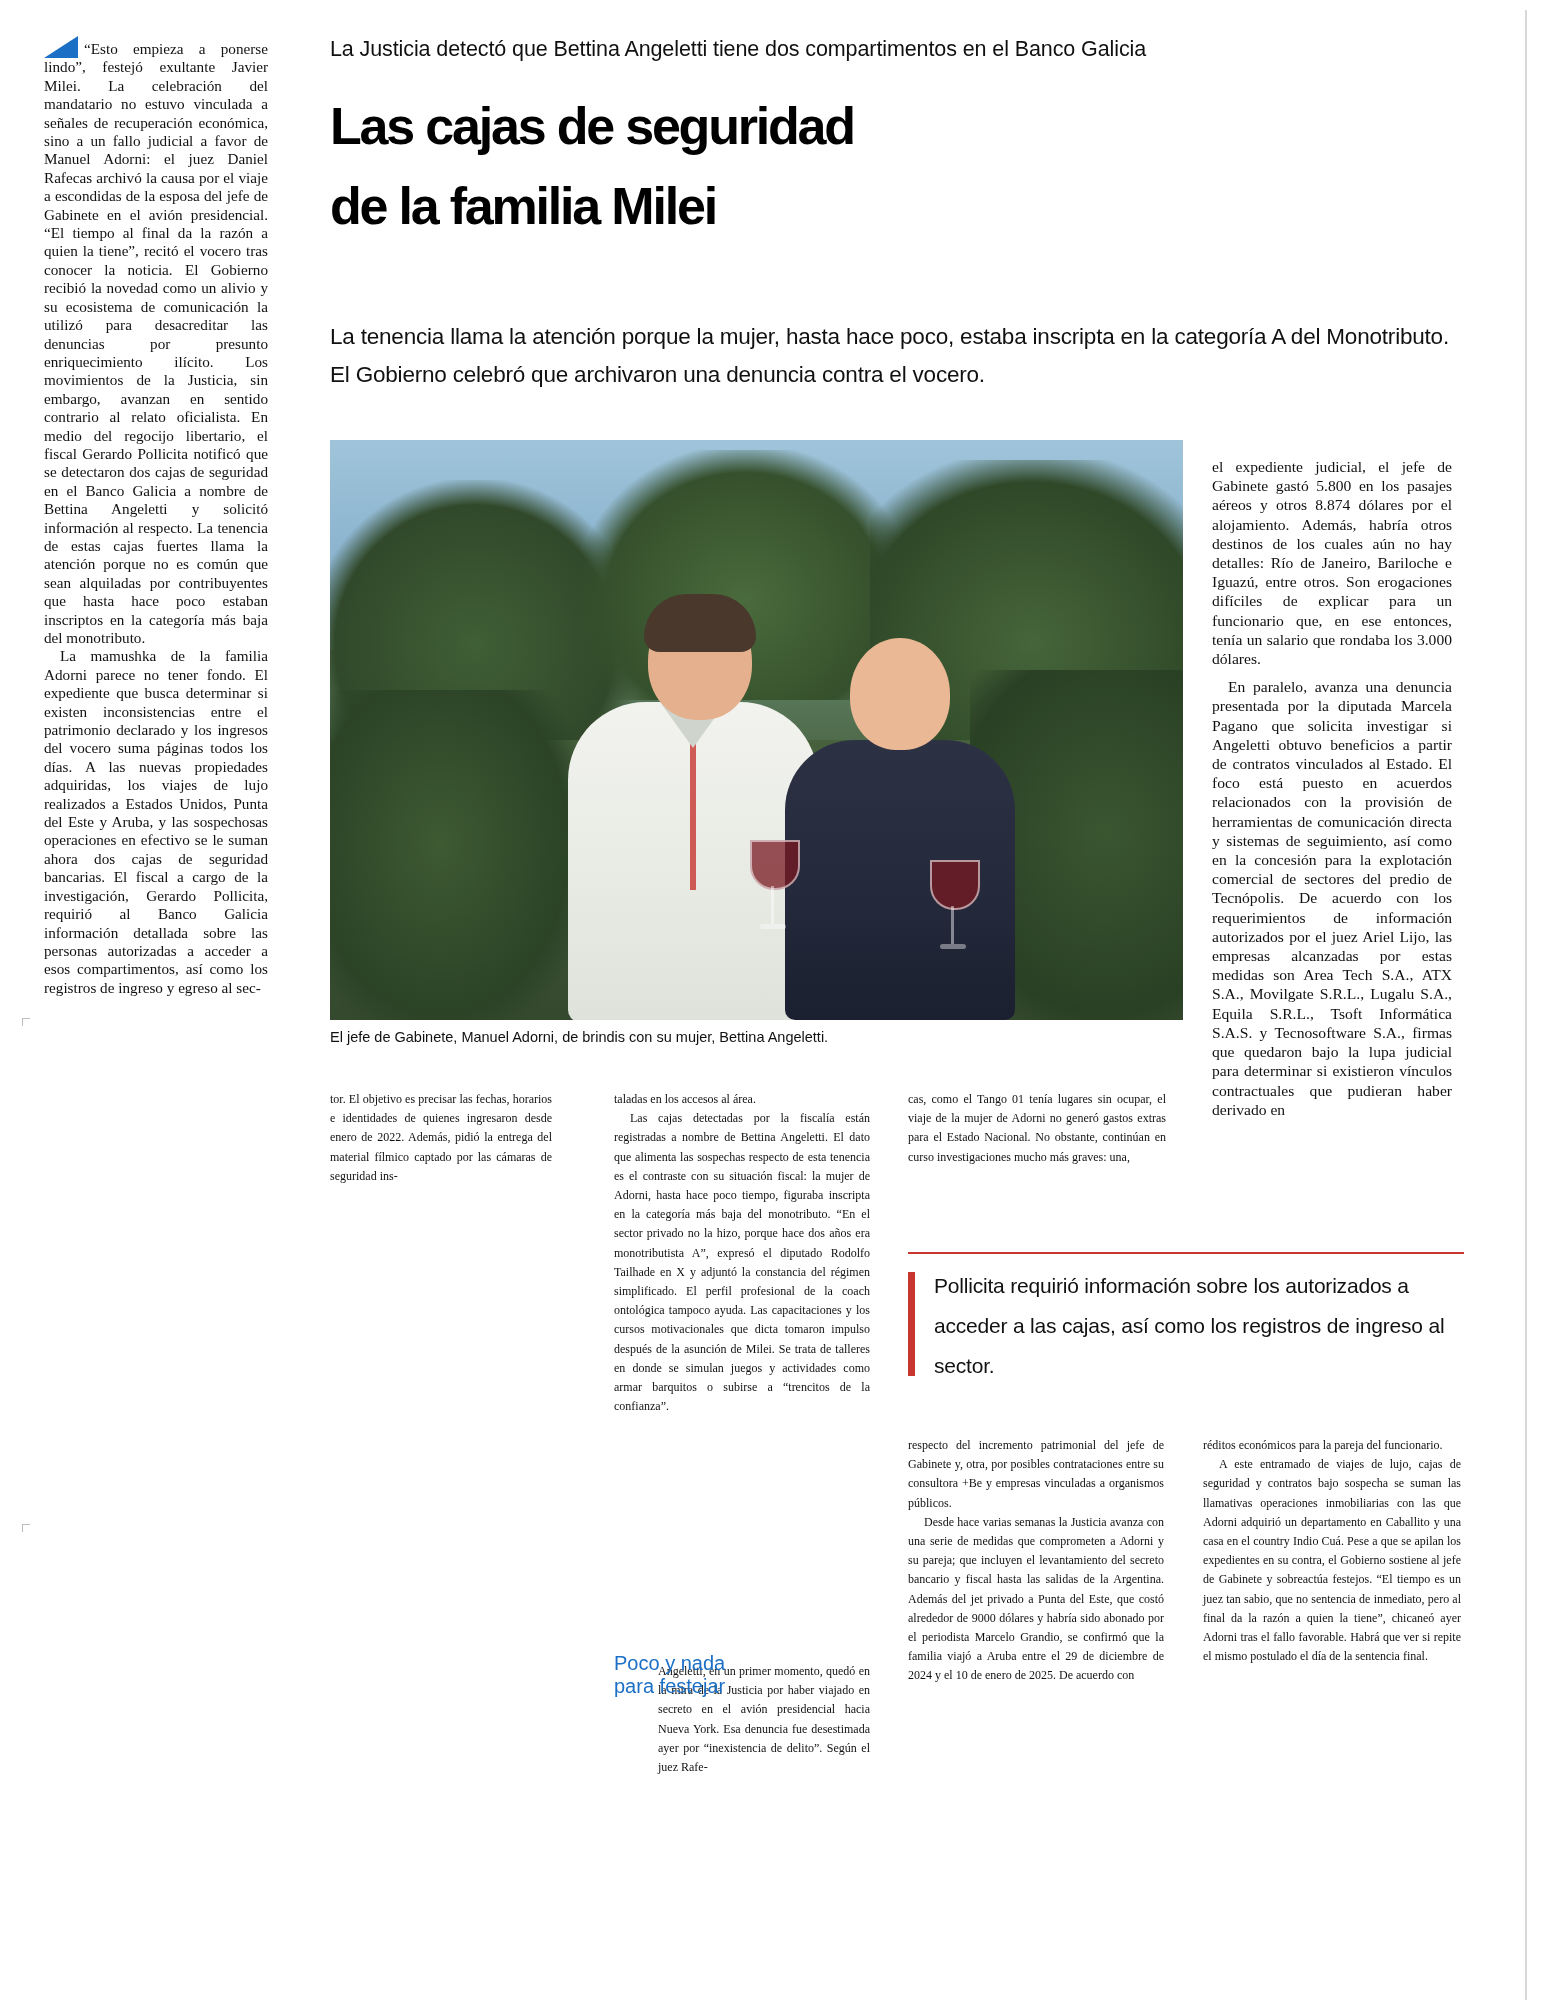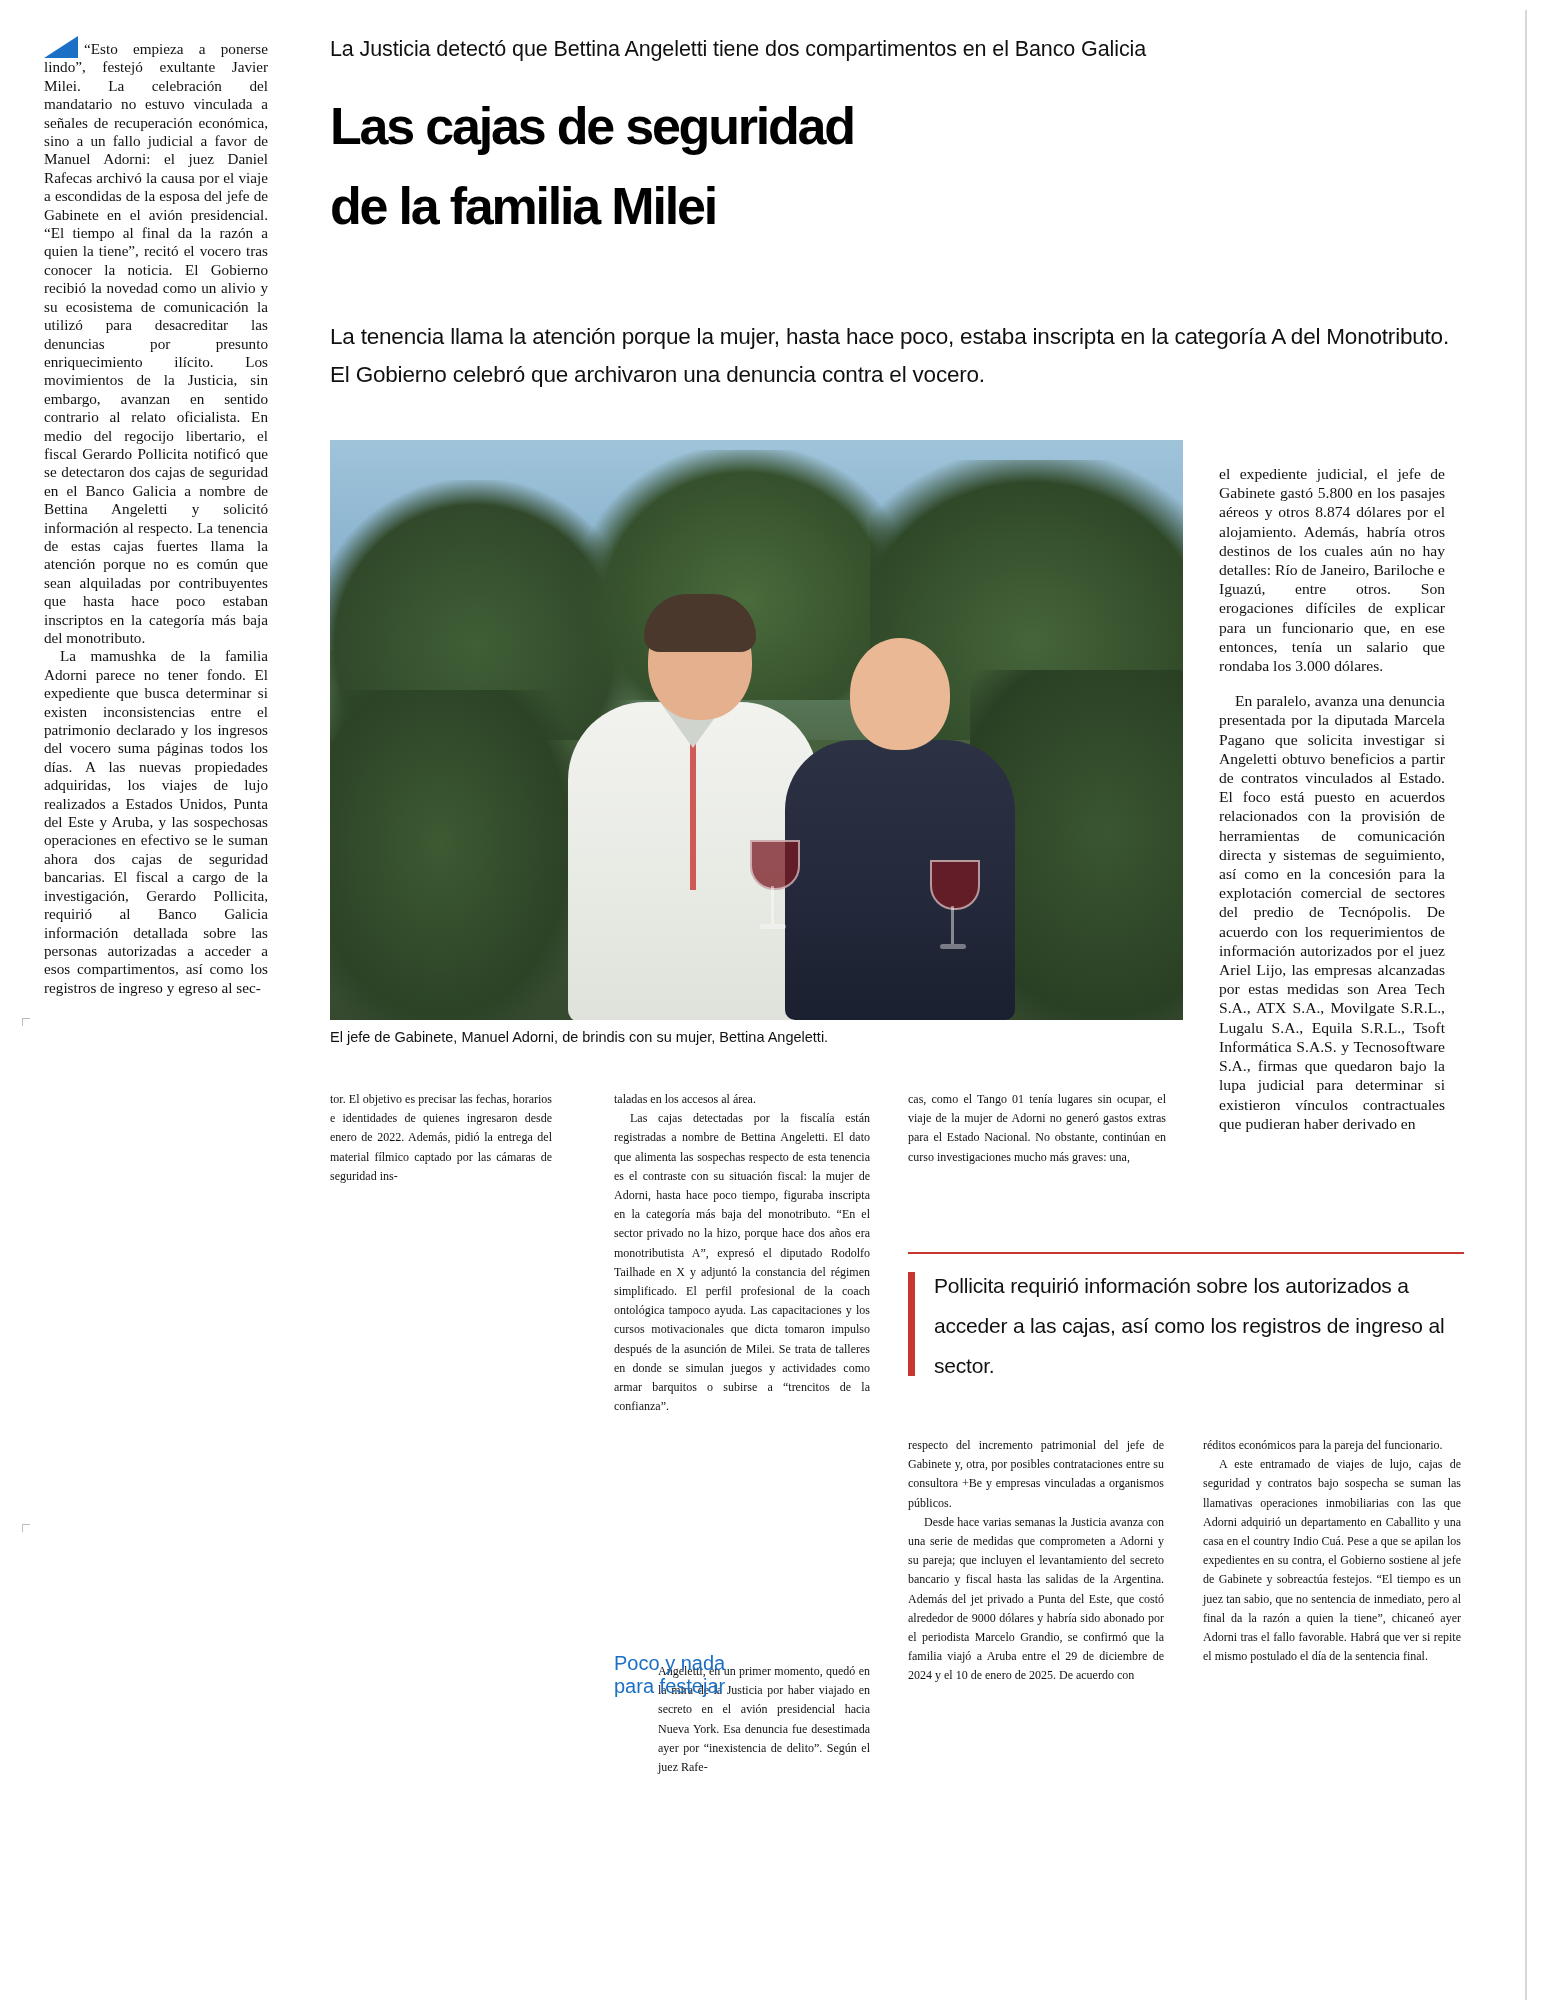--- a/index.html
+++ b/index.html
@@ -209,21 +209,21 @@
   .col-right-top {
     position: absolute;
     left: 1203px;
     top: 448px;
     width: 258px;
     text-align: justify;
     font-size: 15.6px;
     line-height: 19.2px;
     hyphens: auto;
   }
-  .col-right-top p { margin: 16px; }
+  .col-right-top p { margin: 9px; }
   .col-right-top p + p { text-indent: 16px; }
 
   
   .bodycol {
     position: absolute;
     text-align: justify;
     font-size: 12px;
     line-height: 19.2px;
     hyphens: auto;
   }

